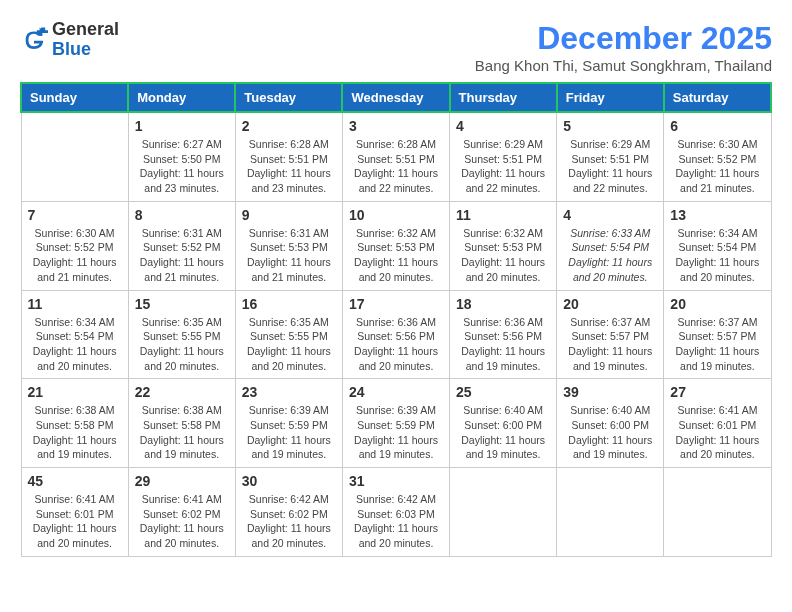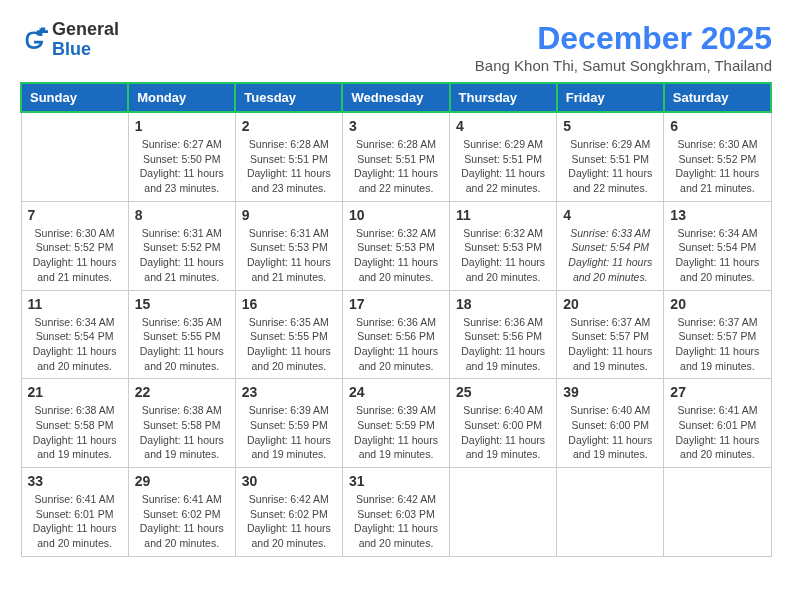--- a/index.html
+++ b/index.html
@@ -313,21 +313,21 @@
         <td>
           <span class="day-number">27</span>
           <div class="day-info" style="white-space: pre-line;">Sunrise: 6:41 AM
 Sunset: 6:01 PM
 Daylight: 11 hours
 and 20 minutes.</div>
         </td>
       </tr>
       <tr>
         <td>
-          <span class="day-number">33</span>
+          <span class="day-number">45</span>
           <div class="day-info" style="white-space: pre-line;">Sunrise: 6:41 AM
 Sunset: 6:01 PM
 Daylight: 11 hours
 and 20 minutes.</div>
         </td>
         <td>
           <span class="day-number">29</span>
           <div class="day-info" style="white-space: pre-line;">Sunrise: 6:41 AM
 Sunset: 6:02 PM
 Daylight: 11 hours

